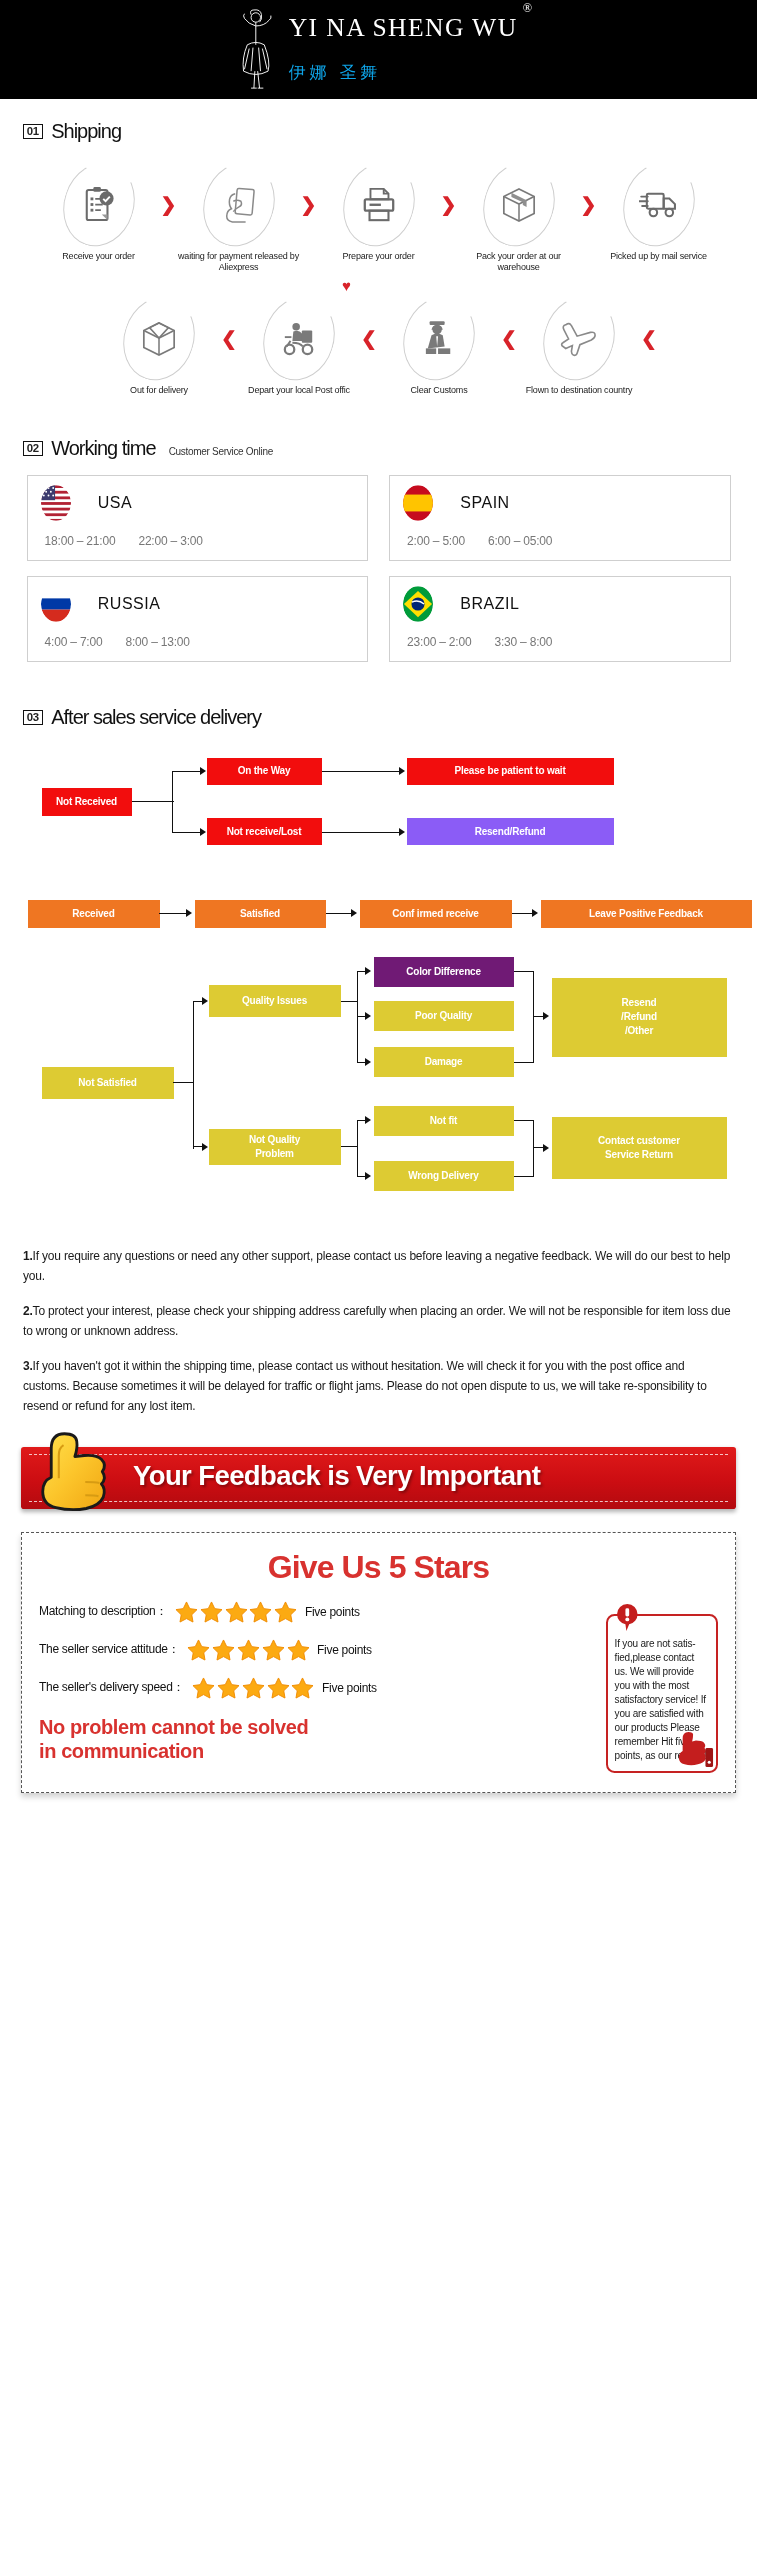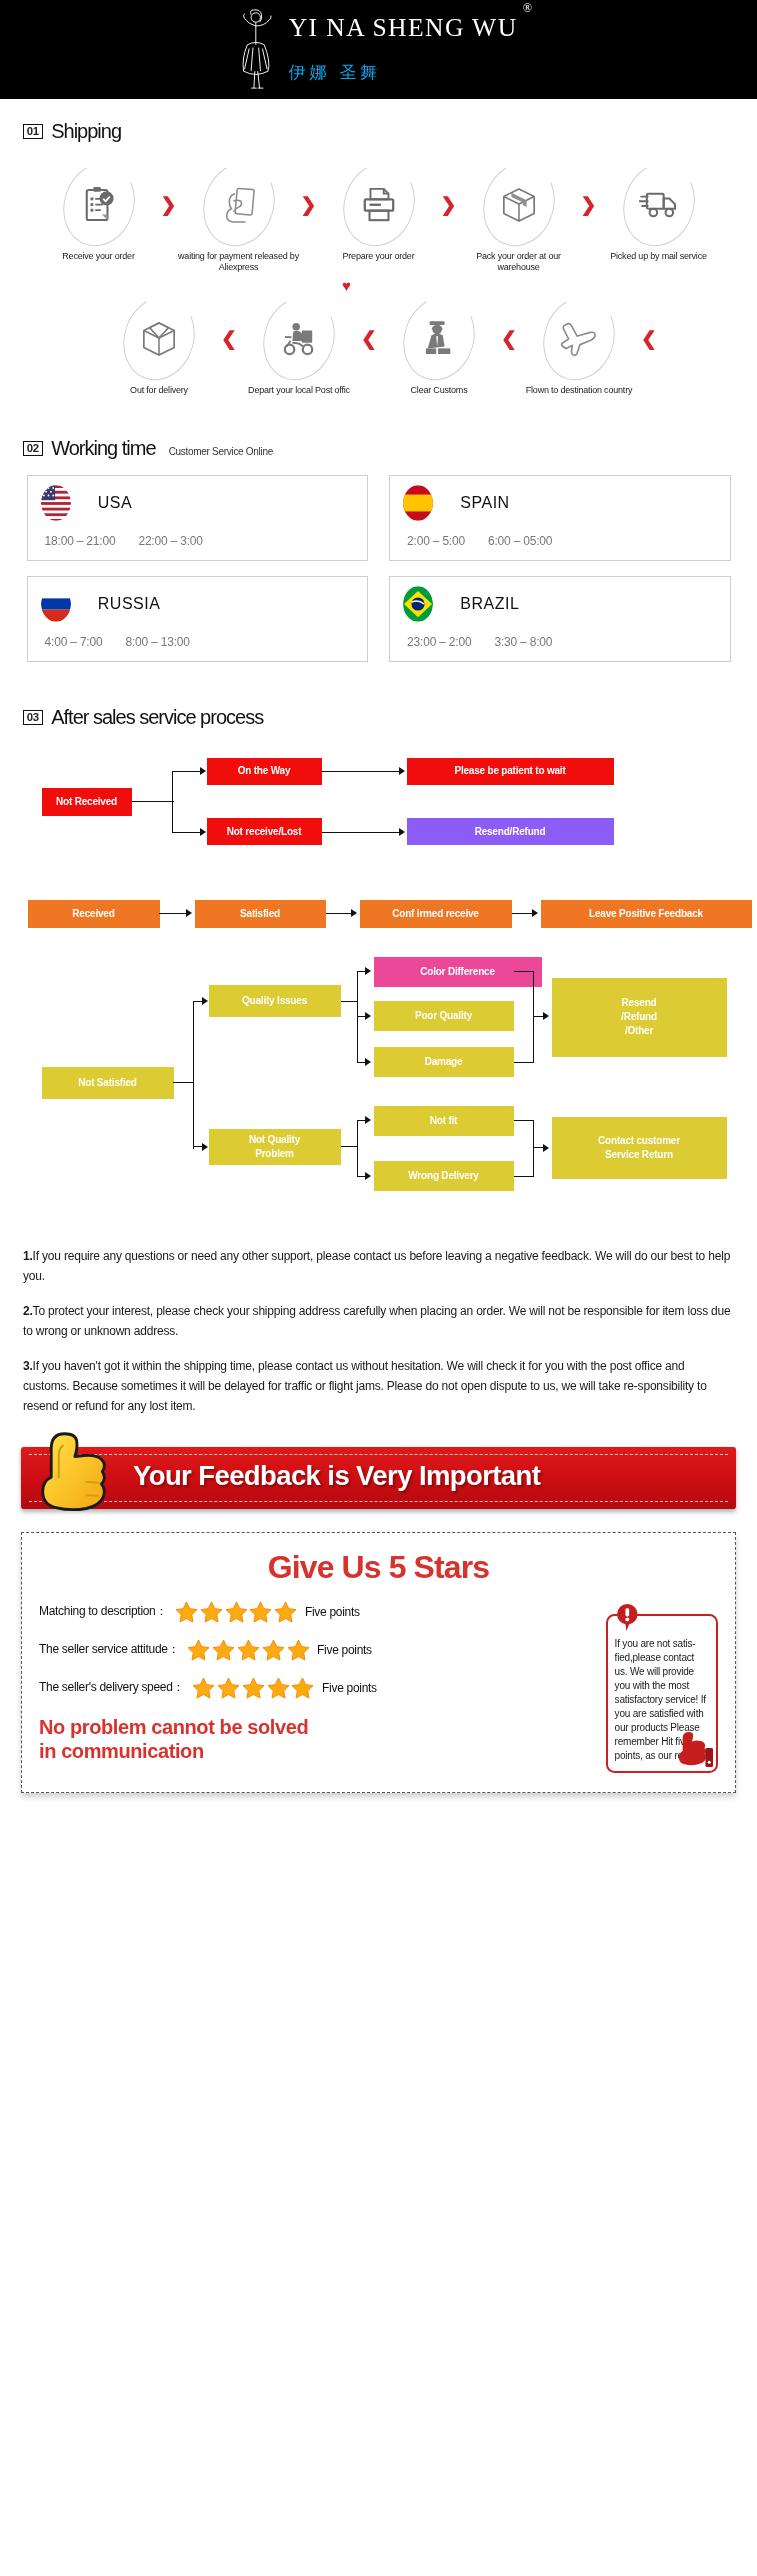--- a/index.html
+++ b/index.html
@@ -428,21 +428,21 @@
       <div class="wt-times">
         <span class="wt-time">23:00 – 2:00</span>
         <span class="wt-time">3:30 – 8:00</span>
       </div>
     </div>
   </div>
 
   <div style="height:44px"></div>
   <div class="sec-head">
     <span class="sec-num">03</span>
-    <span class="sec-title">After sales service process</span>
+    <span class="sec-title">After sales service delivery</span>
   </div>
 
   <div class="flow" style="width:720px;height:114px;margin-top:23px;">
     <div class="fbox" style="left:23px;top:36px;width:90px;height:28px;background:#f20d0d;">Not Received</div>
     <div class="fbox" style="left:188px;top:5.7px;width:115px;height:27.5px;background:#f20d0d;">On the Way</div>
     <div class="fbox" style="left:388px;top:5.7px;width:207px;height:27.5px;background:#f20d0d;">Please be patient to wait</div>
     <div class="fbox" style="left:188px;top:66px;width:115px;height:27.5px;background:#f20d0d;">Not receive/Lost</div>
     <div class="fbox" style="left:388px;top:66px;width:207px;height:27.5px;background:#8b5cf6;">Resend/Refund</div>
 
     <div class="fline" style="left:113px;top:49px;width:42px;height:1.5px;"></div>
@@ -469,21 +469,21 @@
     <div class="farrow right" style="left:346px;top:13.3px;"></div>
     <div class="fline" style="left:507px;top:17px;width:21px;height:1.5px;"></div>
     <div class="farrow right" style="left:527px;top:13.3px;"></div>
   </div>
 
   <div class="flow" style="width:720px;height:265px;margin-top:21px;">
     <div class="fbox" style="left:23px;top:110px;width:132px;height:32px;background:#ddcb33;">Not Satisfied</div>
 
     <div class="fbox" style="left:190px;top:28px;width:132px;height:32px;background:#ddcb33;">Quality Issues</div>
 
-    <div class="fbox" style="left:355px;top:0px;width:168px;height:30px;background:#ec4899;">Color Difference</div>
+    <div class="fbox" style="left:355px;top:0px;width:140px;height:30px;background:#701a75;">Color Difference</div>
     <div class="fbox" style="left:355px;top:44px;width:140px;height:30px;background:#ddcb33;">Poor Quality</div>
     <div class="fbox" style="left:355px;top:90px;width:140px;height:30px;background:#ddcb33;">Damage</div>
 
     <div class="fbox multiline" style="left:533px;top:21px;width:175px;height:79px;background:#ddcb33;">
       <span>Resend</span>
       <span>/Refund</span>
       <span>/Other</span>
     </div>
 
     <div class="fbox multiline" style="left:190px;top:172px;width:132px;height:36px;background:#ddcb33;">

